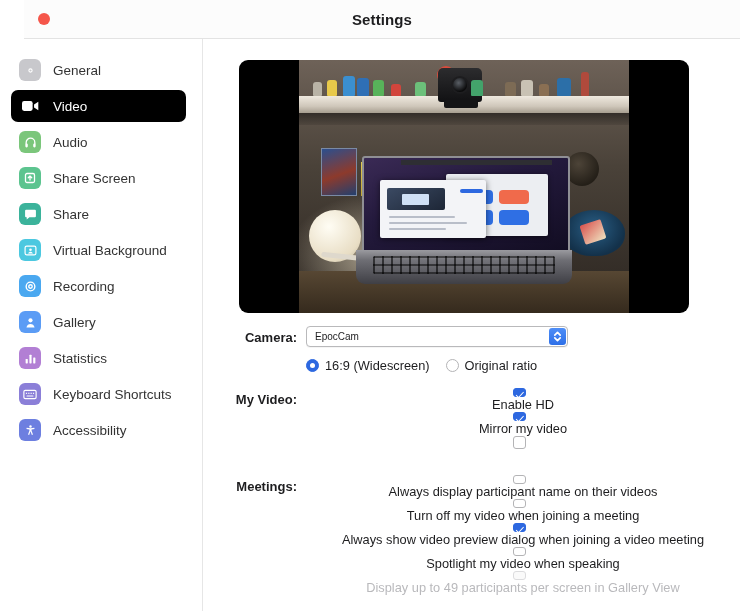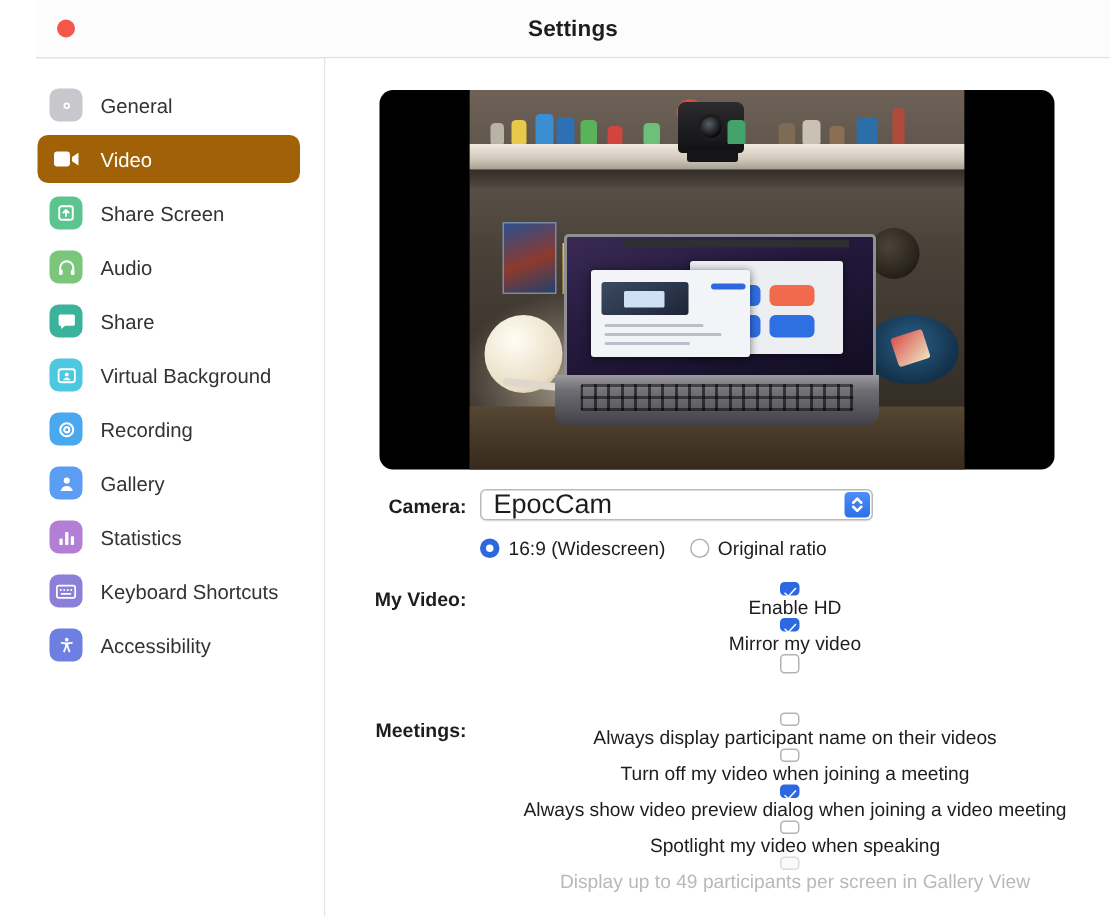--- a/index.html
+++ b/index.html
@@ -54,21 +54,20 @@
     font-weight: bold;
     color: #1d1d1f;
     letter-spacing: 0.1px;
   }
 
   
   .body {
     flex: 1;
     display: flex;
     min-height: 0;
-    padding-left: 14px;
   }
 
   
   .sidebar {
     width: 203px;
     min-width: 203px;
     background: #ffffff;
     border-right: 1px solid #e6e6e6;
     padding-top: 11px;
     box-sizing: border-box;
@@ -76,21 +75,21 @@
   .nav-item {
     display: flex;
     align-items: center;
     height: 32px;
     margin: 4px 16px 4px 11px;
     padding: 0 8px;
     border-radius: 7px;
     cursor: default;
   }
   .nav-item.active {
-    background: #a16207;
+    background: #000000;
   }
   .nav-icon {
     width: 22px;
     height: 22px;
     min-width: 22px;
     border-radius: 6px;
     display: flex;
     align-items: center;
     justify-content: center;
     margin-right: 12px;
@@ -299,21 +298,21 @@
     height: 21px;
     background: #ffffff;
     border: 1px solid #b9b9bb;
     border-radius: 4px;
     box-sizing: border-box;
     display: flex;
     align-items: center;
     box-shadow: 0 1px 0 rgba(0,0,0,0.04);
   }
   .select-value {
-    font-size: 18px;
+    font-size: 10px;
     color: #1d1d1f;
     padding-left: 8px;
     white-space: nowrap;
     overflow: hidden;
   }
   .stepper {
     position: absolute;
     right: 1px;
     top: 1px;
     bottom: 1px;
@@ -436,38 +435,38 @@
         <span class="nav-icon">
           <svg width="17" height="12" viewBox="0 0 24 16" fill="#ffffff">
               <rect x="0" y="1" width="15" height="14" rx="3"></rect>
               <path d="M17 6l6-4v12l-6-4z"></path>
             </svg>
         </span>
         <span class="nav-label">Video</span>
       </div>
 
       <div class="nav-item">
-        <span class="nav-icon" style="background:#5cc48f">
-          <svg width="12" height="12" viewBox="0 0 24 24" fill="none" stroke="#ffffff" stroke-width="2.6" stroke-linecap="round" stroke-linejoin="round">
-              <rect x="3" y="3" width="18" height="18" rx="3"></rect>
-              <path d="M12 16V8M12 8l-3.5 3.5M12 8l3.5 3.5"></path>
-            </svg>
-        </span>
-        <span class="nav-label">Share Screen</span>
-      </div>
-
-      <div class="nav-item">
         <span class="nav-icon" style="background:#7bc67b">
           <svg width="13" height="13" viewBox="0 0 24 24" fill="none" stroke="#ffffff" stroke-width="2.4">
               <path d="M4 15v-3a8 8 0 0116 0v3"></path>
               <rect x="2.5" y="14" width="4.5" height="7" rx="2" fill="#ffffff" stroke="none"></rect>
               <rect x="17" y="14" width="4.5" height="7" rx="2" fill="#ffffff" stroke="none"></rect>
             </svg>
         </span>
         <span class="nav-label">Audio</span>
+      </div>
+
+      <div class="nav-item">
+        <span class="nav-icon" style="background:#5cc48f">
+          <svg width="12" height="12" viewBox="0 0 24 24" fill="none" stroke="#ffffff" stroke-width="2.6" stroke-linecap="round" stroke-linejoin="round">
+              <rect x="3" y="3" width="18" height="18" rx="3"></rect>
+              <path d="M12 16V8M12 8l-3.5 3.5M12 8l3.5 3.5"></path>
+            </svg>
+        </span>
+        <span class="nav-label">Share Screen</span>
       </div>
 
       <div class="nav-item">
         <span class="nav-icon" style="background:#3bb39b">
           <svg width="13" height="13" viewBox="0 0 24 24" fill="#ffffff">
               <path d="M4 3h16a2 2 0 012 2v10a2 2 0 01-2 2H10l-5 4v-4H4a2 2 0 01-2-2V5a2 2 0 012-2z"></path>
             </svg>
         </span>
         <span class="nav-label">Share</span>
       </div>

